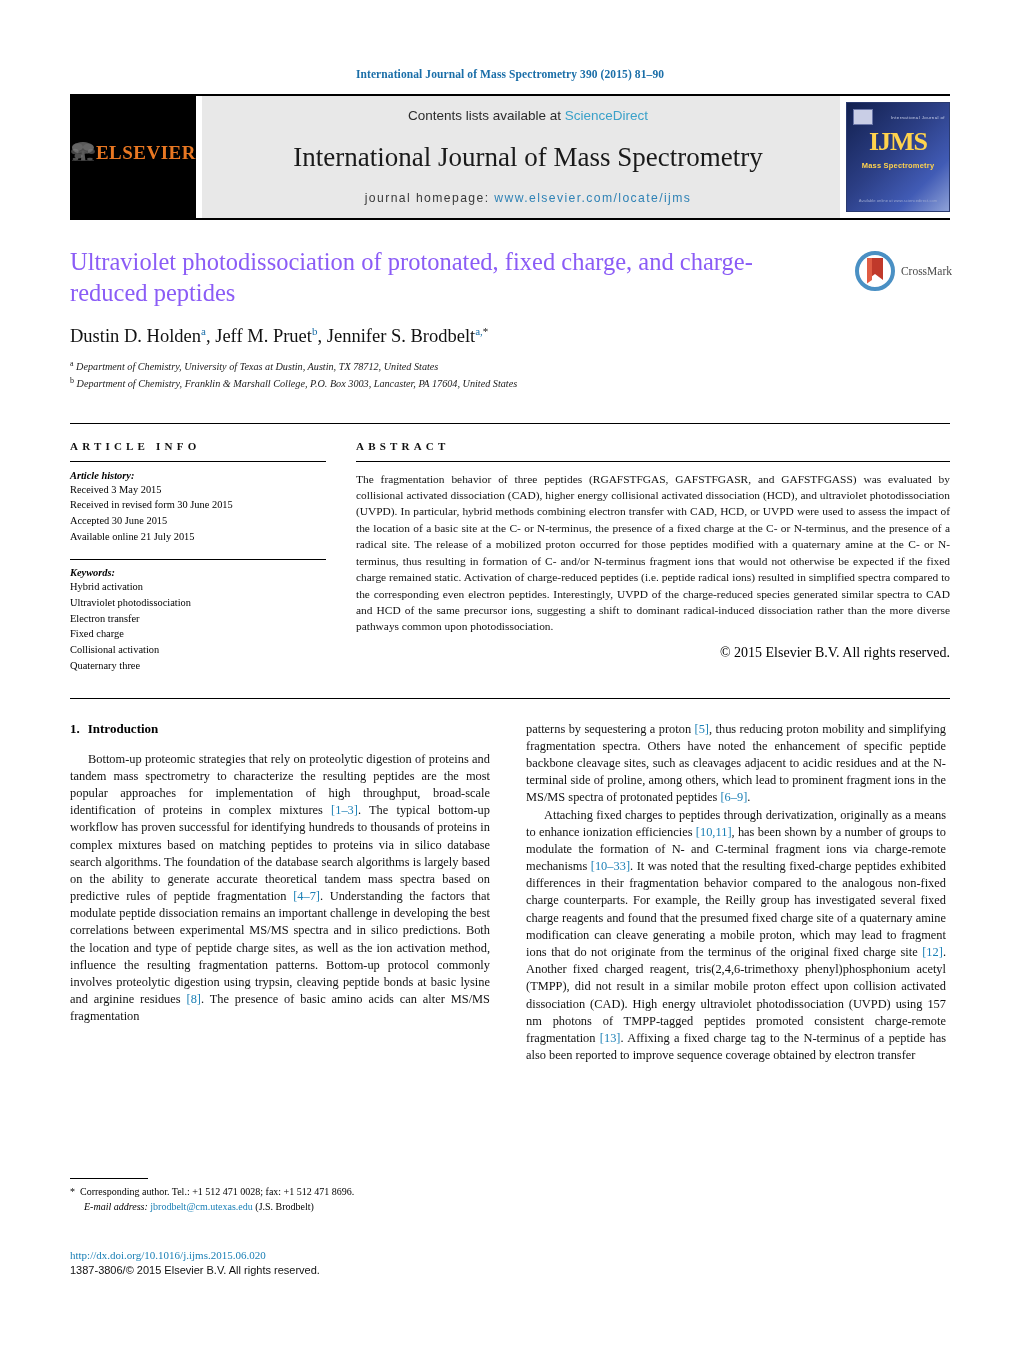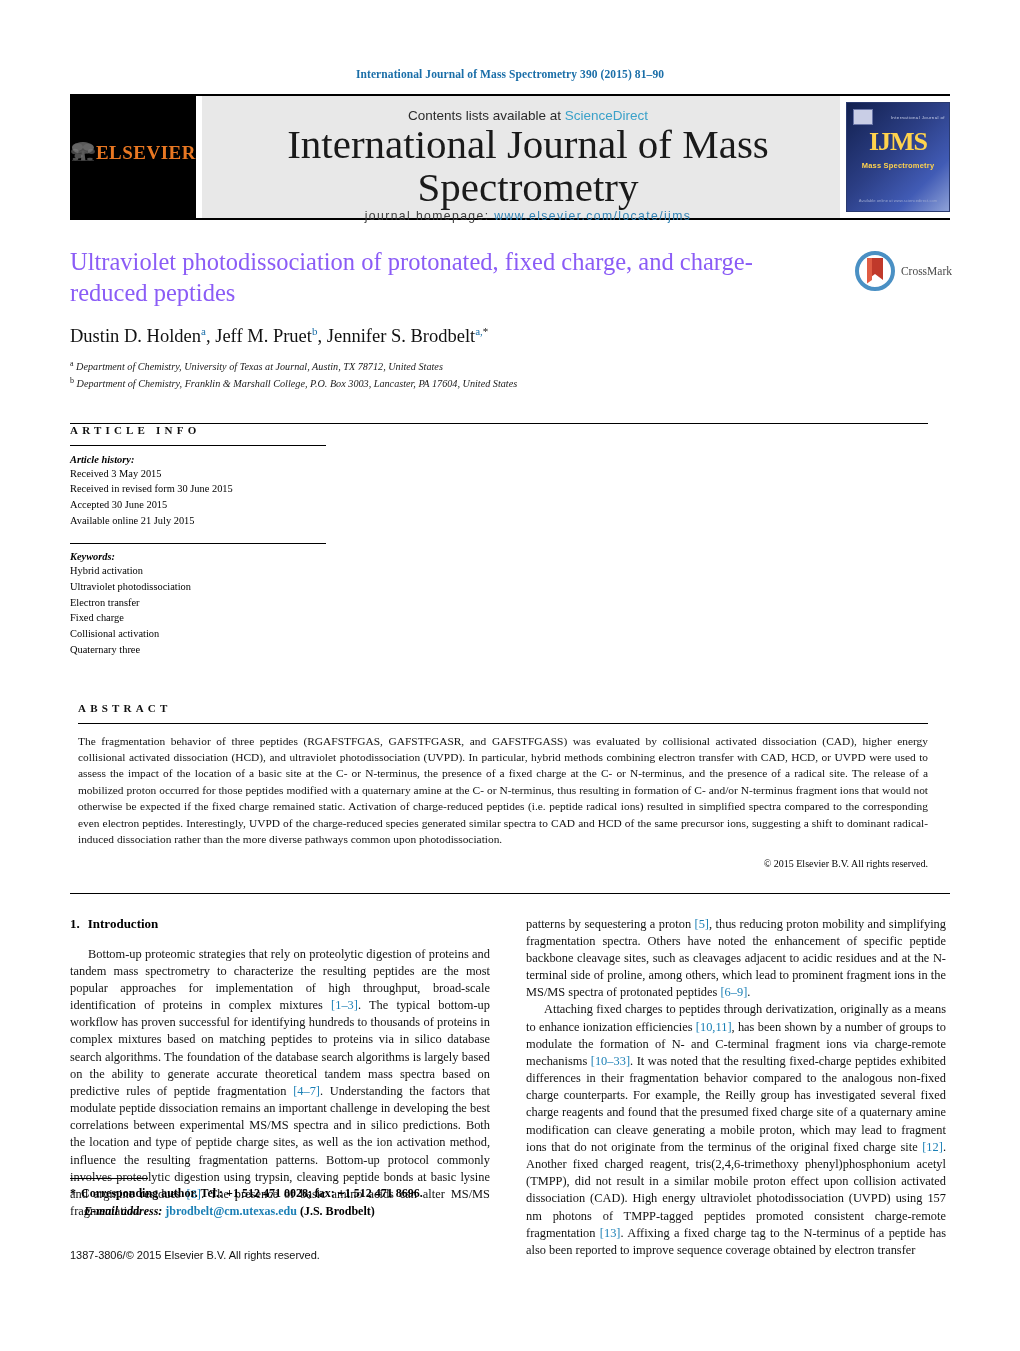--- a/index.html
+++ b/index.html
@@ -56,21 +56,21 @@
     padding:12px 10px 13px 24px;
     margin:0 6px;
   }
   .contents-line {
     font-family:"Liberation Sans", sans-serif;
     font-size:13.5px; color:#2b2b2b;
   }
   .contents-line .sd { color:#3aa1c9; }
   .journal-title {
     font-family:"Liberation Serif", serif;
-    font-size:41px; color:#1a1a1a; font-weight:normal;
+    font-size:27px; color:#1a1a1a; font-weight:normal;
     text-align:center; line-height:1.05;
   }
   .homepage-line {
     font-family:"Liberation Sans", sans-serif;
     font-size:12.2px; color:#3a3a3a;
     letter-spacing:1.4px;
   }
   .homepage-line .url { color:#2f82b5; }
   .cover-thumb {
     width:104px; flex:0 0 104px;
@@ -139,24 +139,24 @@
     display:flex; align-items:center; gap:5px;
   }
   .cm-mark { width:42px; height:42px; display:block; }
   .cm-text {
     font-family:"Liberation Serif", serif;
     font-size:11.5px; color:#4a4a4a;
   }
 
   
   .info-wrap {
-    margin:30px 92px 0 70px;
+    margin:30px 70px 0 70px;
     border-top:1.2px solid #000;
+    padding-top:16px;
     display:flex;
-    flex-direction:column;
   }
   .col-info { width:278px; flex:0 0 278px; padding-right:22px; }
   .col-abs  { flex:1 1 auto; padding-left:8px; }
 
   .sec-head {
     font-family:"Liberation Serif", serif;
     font-size:11px; font-weight:bold;
     letter-spacing:4.2px;
     color:#111;
     margin-bottom:9px;
@@ -180,21 +180,21 @@
     font-family:"Liberation Serif", serif;
     font-size:11.4px;
     line-height:1.44;
     text-align:justify;
     color:#111;
   }
   .copyright {
     margin-top:10px;
     text-align:right;
     font-family:"Liberation Serif", serif;
-    font-size:10px;
+    font-size:14px;
   }
 
   
   .body-wrap {
     margin:24px 70px 0 70px;
     border-top:1.2px solid #000;
     padding-top:22px;
     display:flex;
     gap:36px;
   }
@@ -218,22 +218,22 @@
   .ref { color:#1a7fb5; }
 
   
   .footnote {
     position:absolute;
     left:70px; top:1178px; width:420px;
   }
   .fn-rule { width:78px; border-top:1.1px solid #000; margin-bottom:6px; }
   .fn-line {
     font-family:"Liberation Serif", serif;
-    font-size:12px; line-height:1.46;
-    padding-left:10px; text-indent:-10px;font-weight:bold;
+    font-size:10px; line-height:1.46;
+    padding-left:10px; text-indent:-10px;
   }
   .fn-line .star { margin-right:5px; }
   .fn-line .em { font-style:italic; }
   .mail { color:#1a7fb5; }
 
   .doi-block {
     position:absolute; left:70px; top:1248px; width:460px;
   }
   .doi {
     font-family:"Liberation Serif", serif;
@@ -305,21 +305,21 @@
       <span class="cm-text">CrossMark</span>
     </div>
 
     <h1 class="art-title">Ultraviolet photodissociation of protonated, fixed charge, and charge-reduced peptides</h1>
 
     <div class="authors">
       <span>Dustin D. Holden</span><sup>a</sup><span>, </span><span>Jeff M. Pruet</span><sup>b</sup><span>, </span><span>Jennifer S. Brodbelt</span><sup>a,</sup><sup class="star">*</sup>
     </div>
 
     <div class="affil">
-      <div><sup>a</sup> <span>Department of Chemistry, University of Texas at Journal, Austin, TX 78712, United States</span></div>
+      <div><sup>a</sup> <span>Department of Chemistry, University of Texas at Dustin, Austin, TX 78712, United States</span></div>
       <div><sup>b</sup> <span>Department of Chemistry, Franklin &amp; Marshall College, P.O. Box 3003, Lancaster, PA 17604, United States</span></div>
     </div>
   </div>
 
   <div class="info-wrap">
 
     <div class="col-info">
       <div class="sec-head">ARTICLE INFO</div>
       <div class="rule"></div>
       <div class="hist-label">Article history:</div>
@@ -367,16 +367,17 @@
       <span class="star">*</span><span>Corresponding author. Tel.: +1 512 471 0028; fax: +1 512 471 8696.</span>
     </div>
     <div class="fn-line" style="padding-left:14px;text-indent:0">
       <span class="em">E-mail address:</span>
       <span class="mail">jbrodbelt@cm.utexas.edu</span>
       <span>(J.S. Brodbelt)</span>
     </div>
   </div>
 
   <div class="doi-block">
+    <div class="doi">http://dx.doi.org/10.1016/j.ijms.2015.06.020</div>
     <div class="issn">1387-3806/© 2015 Elsevier B.V. All rights reserved.</div>
   </div>
 
 </div>
 
 </body></html>

